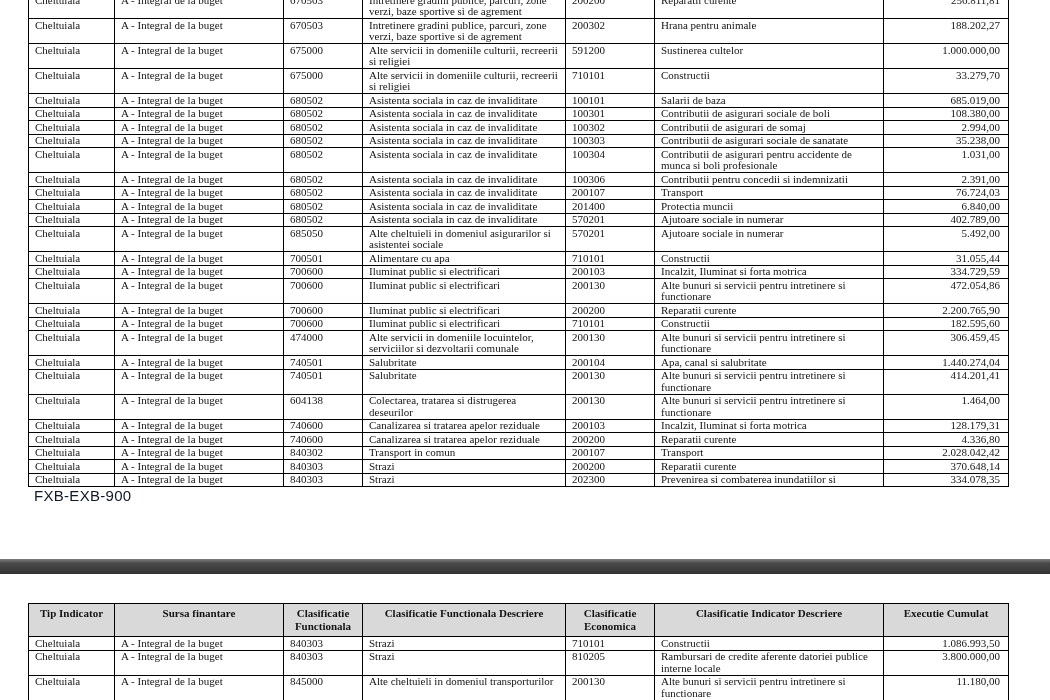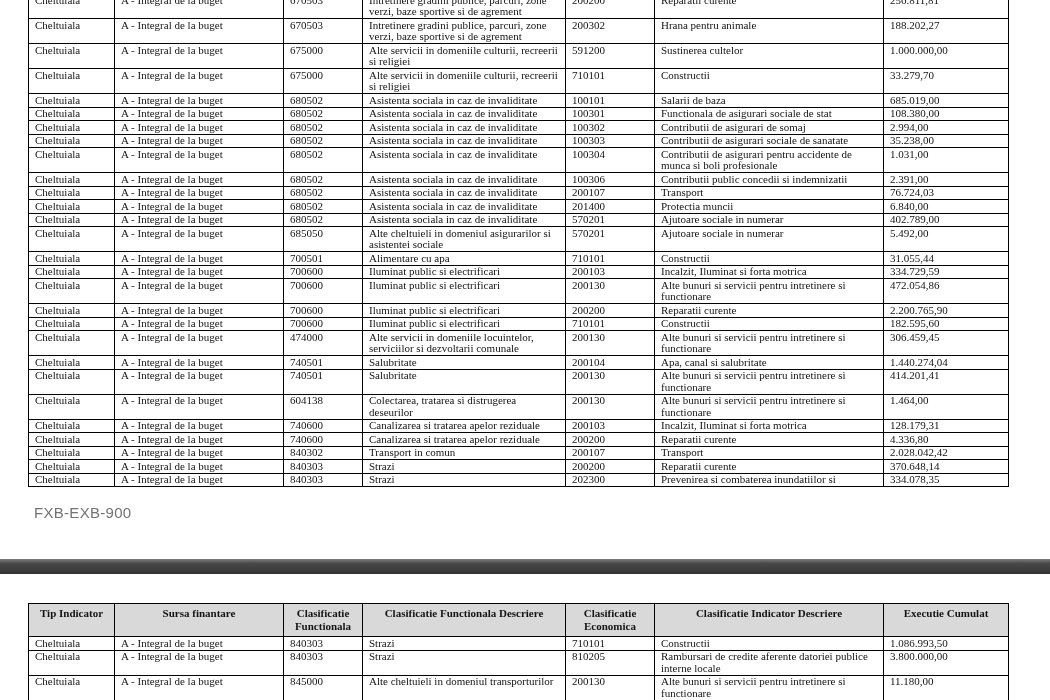--- a/index.html
+++ b/index.html
@@ -25,32 +25,32 @@
   }
   col.c1{width:86px;}  col.c2{width:169px;} col.c3{width:79px;}
   col.c4{width:203px;} col.c5{width:89px;}  col.c6{width:229px;} col.c7{width:125px;}
   td,th{
     border:1px solid var(--border);
     font-size:11px;line-height:11.5px;
     padding:0.5px 3px 0.5px 6px;
     vertical-align:top;overflow:hidden;
     word-wrap:break-word;
   }
-  td.val{padding-right:8px;}
+  td.val{text-align:right;padding-right:8px;}
   th{
     font-weight:bold;text-align:center;
     background:var(--header-bg);
     font-size:11px;line-height:13px;
     padding:3px 2px;
     margin-top:10px;
   }
   .report-code{
-    margin-top:17px;padding-left:6px;
+    margin-top:0;padding-left:6px;
     font-family:"Liberation Sans", sans-serif;
-    font-size:15px;letter-spacing:0.3px;color:#737373;
+    font-size:15px;letter-spacing:0.3px;color:#0f172a;
   }
   .page-separator{
     position:absolute;top:559px;left:0;width:1050px;height:15px;
     background:linear-gradient(#7d7d7d, #484848 30%, var(--separator-band) 70%, #303030);
   }
 </style>
 </head>
 <body>
 
 <div class="viewport">
@@ -111,21 +111,21 @@
             <td>100101</td>
             <td>Salarii de baza</td>
             <td class="val">685.019,00</td>
           </tr>
           <tr>
             <td>Cheltuiala</td>
             <td>A - Integral de la buget</td>
             <td>680502</td>
             <td>Asistenta sociala in caz de invaliditate</td>
             <td>100301</td>
-            <td>Functionala de asigurari sociale de stat</td>
+            <td>Contributii de asigurari sociale de boli</td>
             <td class="val">108.380,00</td>
           </tr>
           <tr>
             <td>Cheltuiala</td>
             <td>A - Integral de la buget</td>
             <td>680502</td>
             <td>Asistenta sociala in caz de invaliditate</td>
             <td>100302</td>
             <td>Contributii de asigurari de somaj</td>
             <td class="val">2.994,00</td>
@@ -147,21 +147,21 @@
             <td>100304</td>
             <td>Contributii de asigurari pentru accidente de munca si boli profesionale</td>
             <td class="val">1.031,00</td>
           </tr>
           <tr>
             <td>Cheltuiala</td>
             <td>A - Integral de la buget</td>
             <td>680502</td>
             <td>Asistenta sociala in caz de invaliditate</td>
             <td>100306</td>
-            <td>Contributii public concedii si indemnizatii</td>
+            <td>Contributii pentru concedii si indemnizatii</td>
             <td class="val">2.391,00</td>
           </tr>
           <tr>
             <td>Cheltuiala</td>
             <td>A - Integral de la buget</td>
             <td>680502</td>
             <td>Asistenta sociala in caz de invaliditate</td>
             <td>200107</td>
             <td>Transport</td>
             <td class="val">76.724,03</td>

